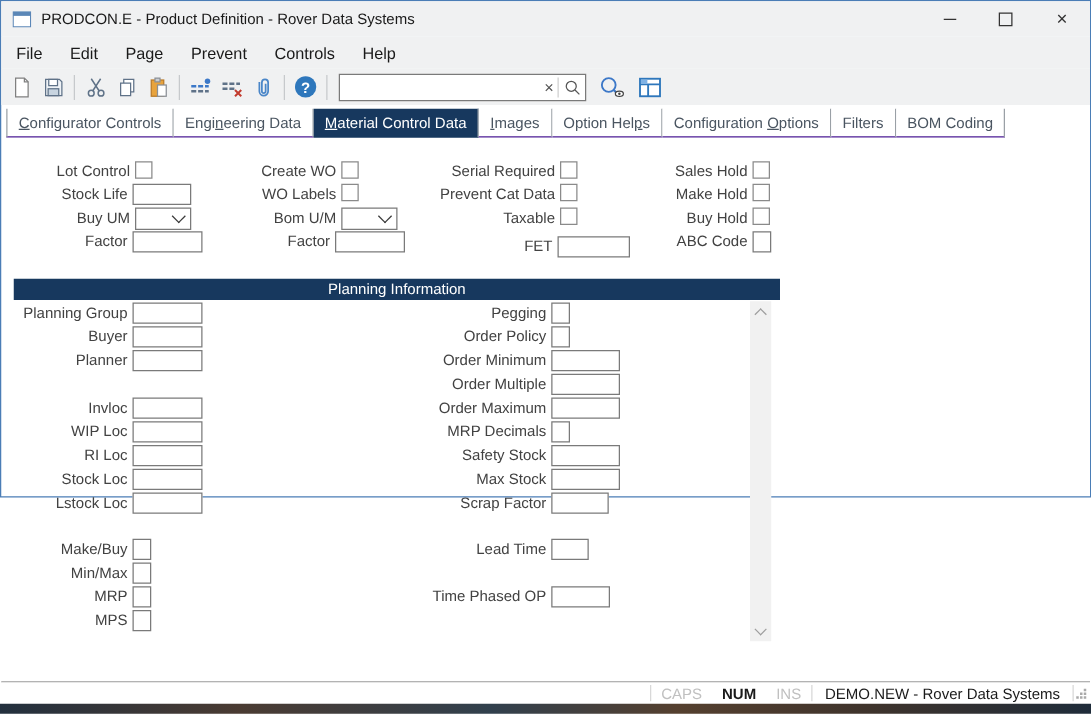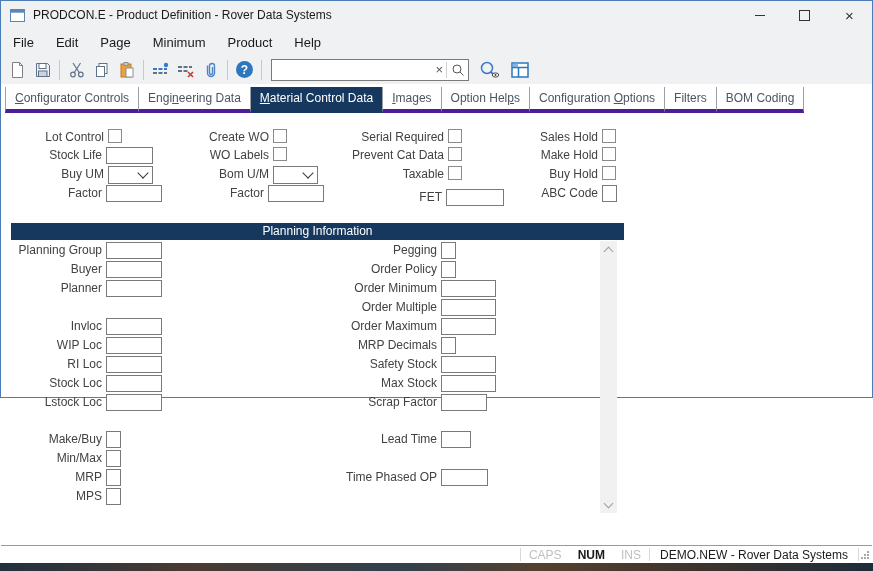--- a/index.html
+++ b/index.html
@@ -27,21 +27,21 @@
            font-size:12px;font-weight:bold;display:flex;align-items:center;justify-content:center;}
   .searchwrap{position:relative;margin-left:5px;width:198px;height:22px;}
   .searchwrap input{box-sizing:border-box;width:198px;height:22px;border:1px solid #7a7a7a;
            padding:0 40px 0 4px;font:12px "Liberation Sans",sans-serif;background:#fff;}
   .search-clear{position:absolute;right:26px;top:3px;font-size:13px;color:#555;}
   .search-divider{position:absolute;right:22px;top:3px;width:1px;height:16px;background:#d0d0d0;}
   .search-mag{position:absolute;right:4px;top:4px;}
   
   .tabstrip{position:absolute;left:4px;top:86px;display:flex;font-size:12px;}
   .tab{height:22px;line-height:22px;padding:0 9px;color:#4a5561;background:#fff;
-       border-right:1px solid #9aa0a6;border-bottom:4px solid #4c1d95;white-space:nowrap;}
+       border-right:1px solid #9aa0a6;border-bottom:1px solid #4c1d95;white-space:nowrap;}
   .tab:first-child{border-left:1px solid #9aa0a6;}
   .tab.selected{background:#17385e;color:#fff;border-bottom-color:#17385e;}
   .mn{text-decoration:underline;}
   
   .fld{position:absolute;font-size:12px;color:#424242;}
   .lbl{position:absolute;right:calc(100% + 4px);top:2px;white-space:nowrap;line-height:13px;}
   .cb{box-sizing:border-box;display:block;width:14px;height:14px;border:1px solid #8a8a8a;background:#fff;}
   .sm{box-sizing:border-box;display:block;width:15px;height:17px;border:1px solid #7a7a7a;background:#fff;}
   .txt{box-sizing:border-box;display:block;height:17px;border:1px solid #7a7a7a;border-radius:0;
        font:12px "Liberation Sans",sans-serif;padding:0 2px;background:#fff;}
@@ -90,22 +90,22 @@
       </div>
     <div class="win-btn">
         <span class="close-glyph">×</span>
       </div>
   </div>
 
   <div class="menubar">
     <span class="menu-item">File</span>
     <span class="menu-item">Edit</span>
     <span class="menu-item">Page</span>
-    <span class="menu-item">Minimum</span>
-    <span class="menu-item">Product</span>
+    <span class="menu-item">Prevent</span>
+    <span class="menu-item">Controls</span>
     <span class="menu-item">Help</span>
   </div>
 
   <div class="toolbar">
     <div class="tb-icon">
       <svg width="17" height="18" viewBox="0 0 17 18">
           <path d="M3.5 1.5 h7 l3 3 v12 h-10z" fill="#fff" stroke="#808080"></path>
           <path d="M10.5 1.5 v3 h3" fill="none" stroke="#808080"></path>
         </svg>
     </div>

